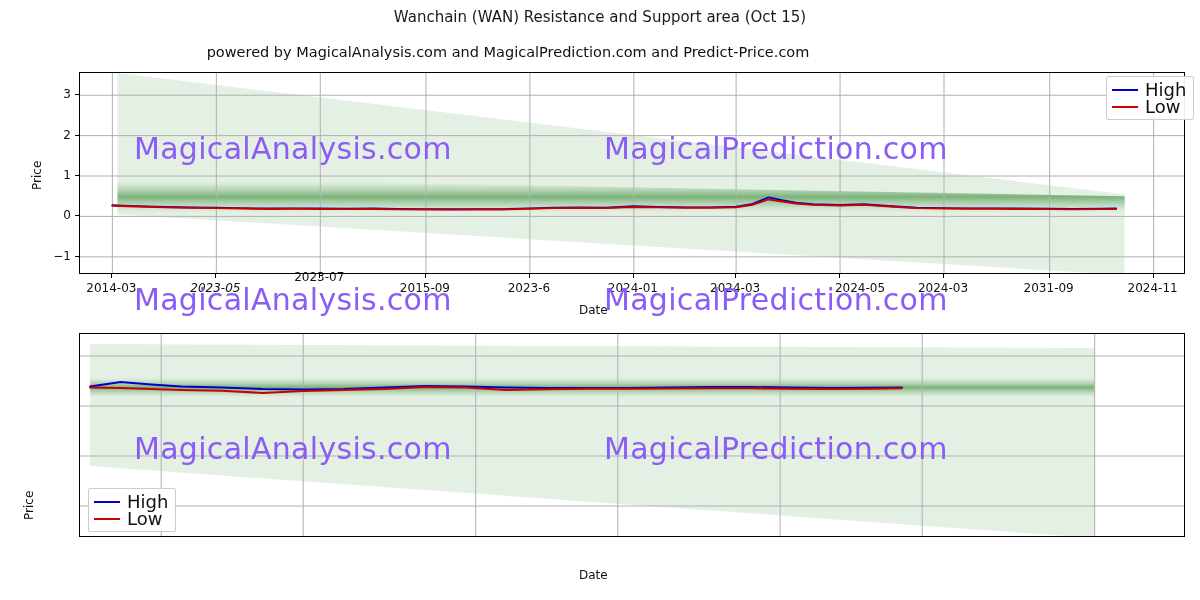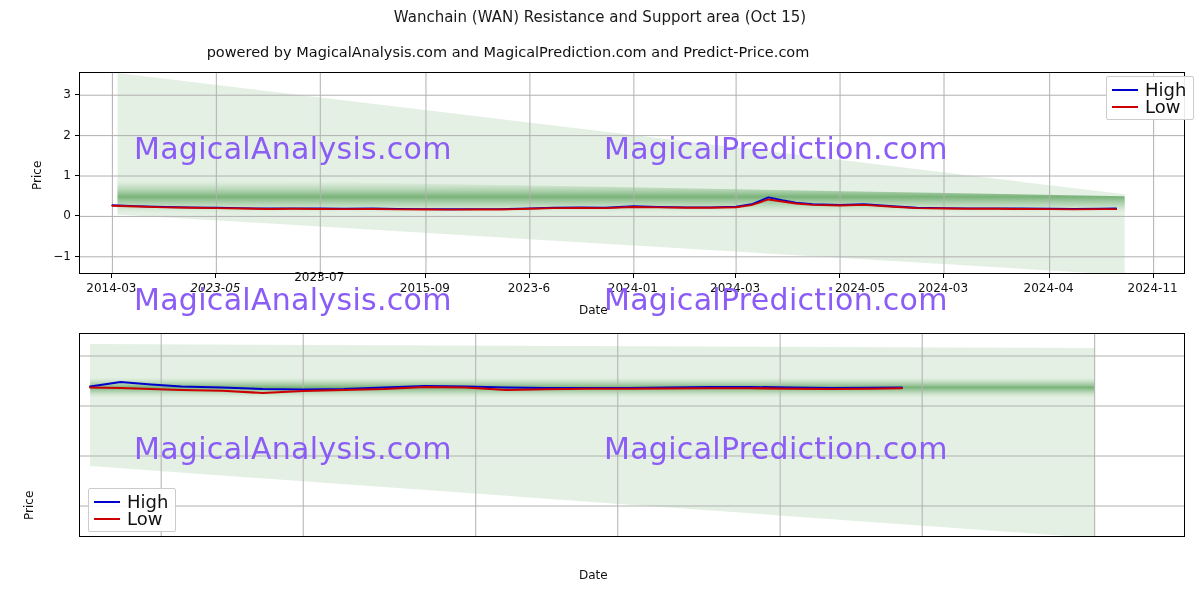--- a/index.html
+++ b/index.html
@@ -83,21 +83,21 @@
         <div class="tick-x" style="left: 528.898px; top: 281px;">2023-6</div>
         <div class="tickmark-x" style="left: 632.852px; top: 274px; height: 4px;"></div>
         <div class="tick-x" style="left: 632.852px; top: 281px;">2024-01</div>
         <div class="tickmark-x" style="left: 735.102px; top: 274px; height: 4px;"></div>
         <div class="tick-x" style="left: 735.102px; top: 281px;">2024-03</div>
         <div class="tickmark-x" style="left: 839.055px; top: 274px; height: 4px;"></div>
         <div class="tick-x" style="left: 860px; top: 281px;">2024-05</div>
         <div class="tickmark-x" style="left: 943.009px; top: 274px; height: 4px;"></div>
         <div class="tick-x" style="left: 943.009px; top: 281px;">2024-03</div>
         <div class="tickmark-x" style="left: 1048.67px; top: 274px; height: 4px;"></div>
-        <div class="tick-x" style="left: 1048.67px; top: 281px;">2024-04</div>
+        <div class="tick-x" style="left: 1048.67px; top: 281px;">2031-09</div>
         <div class="tickmark-x" style="left: 1152.62px; top: 274px; height: 4px;"></div>
         <div class="tick-x" style="left: 1152.62px; top: 281px;">2024-11</div>
         <div class="tickmark-y" style="left: 75px; top: 94.22px; width: 4px;"></div>
         <div class="tick-y" style="left: 23px; top: 94.22px; width: 48px;">3</div>
         <div class="tickmark-y" style="left: 75px; top: 134.62px; width: 4px;"></div>
         <div class="tick-y" style="left: 23px; top: 134.62px; width: 48px;">2</div>
         <div class="tickmark-y" style="left: 75px; top: 175.02px; width: 4px;"></div>
         <div class="tick-y" style="left: 23px; top: 175.02px; width: 48px;">1</div>
         <div class="tickmark-y" style="left: 75px; top: 215.42px; width: 4px;"></div>
         <div class="tick-y" style="left: 23px; top: 215.42px; width: 48px;">0</div>

